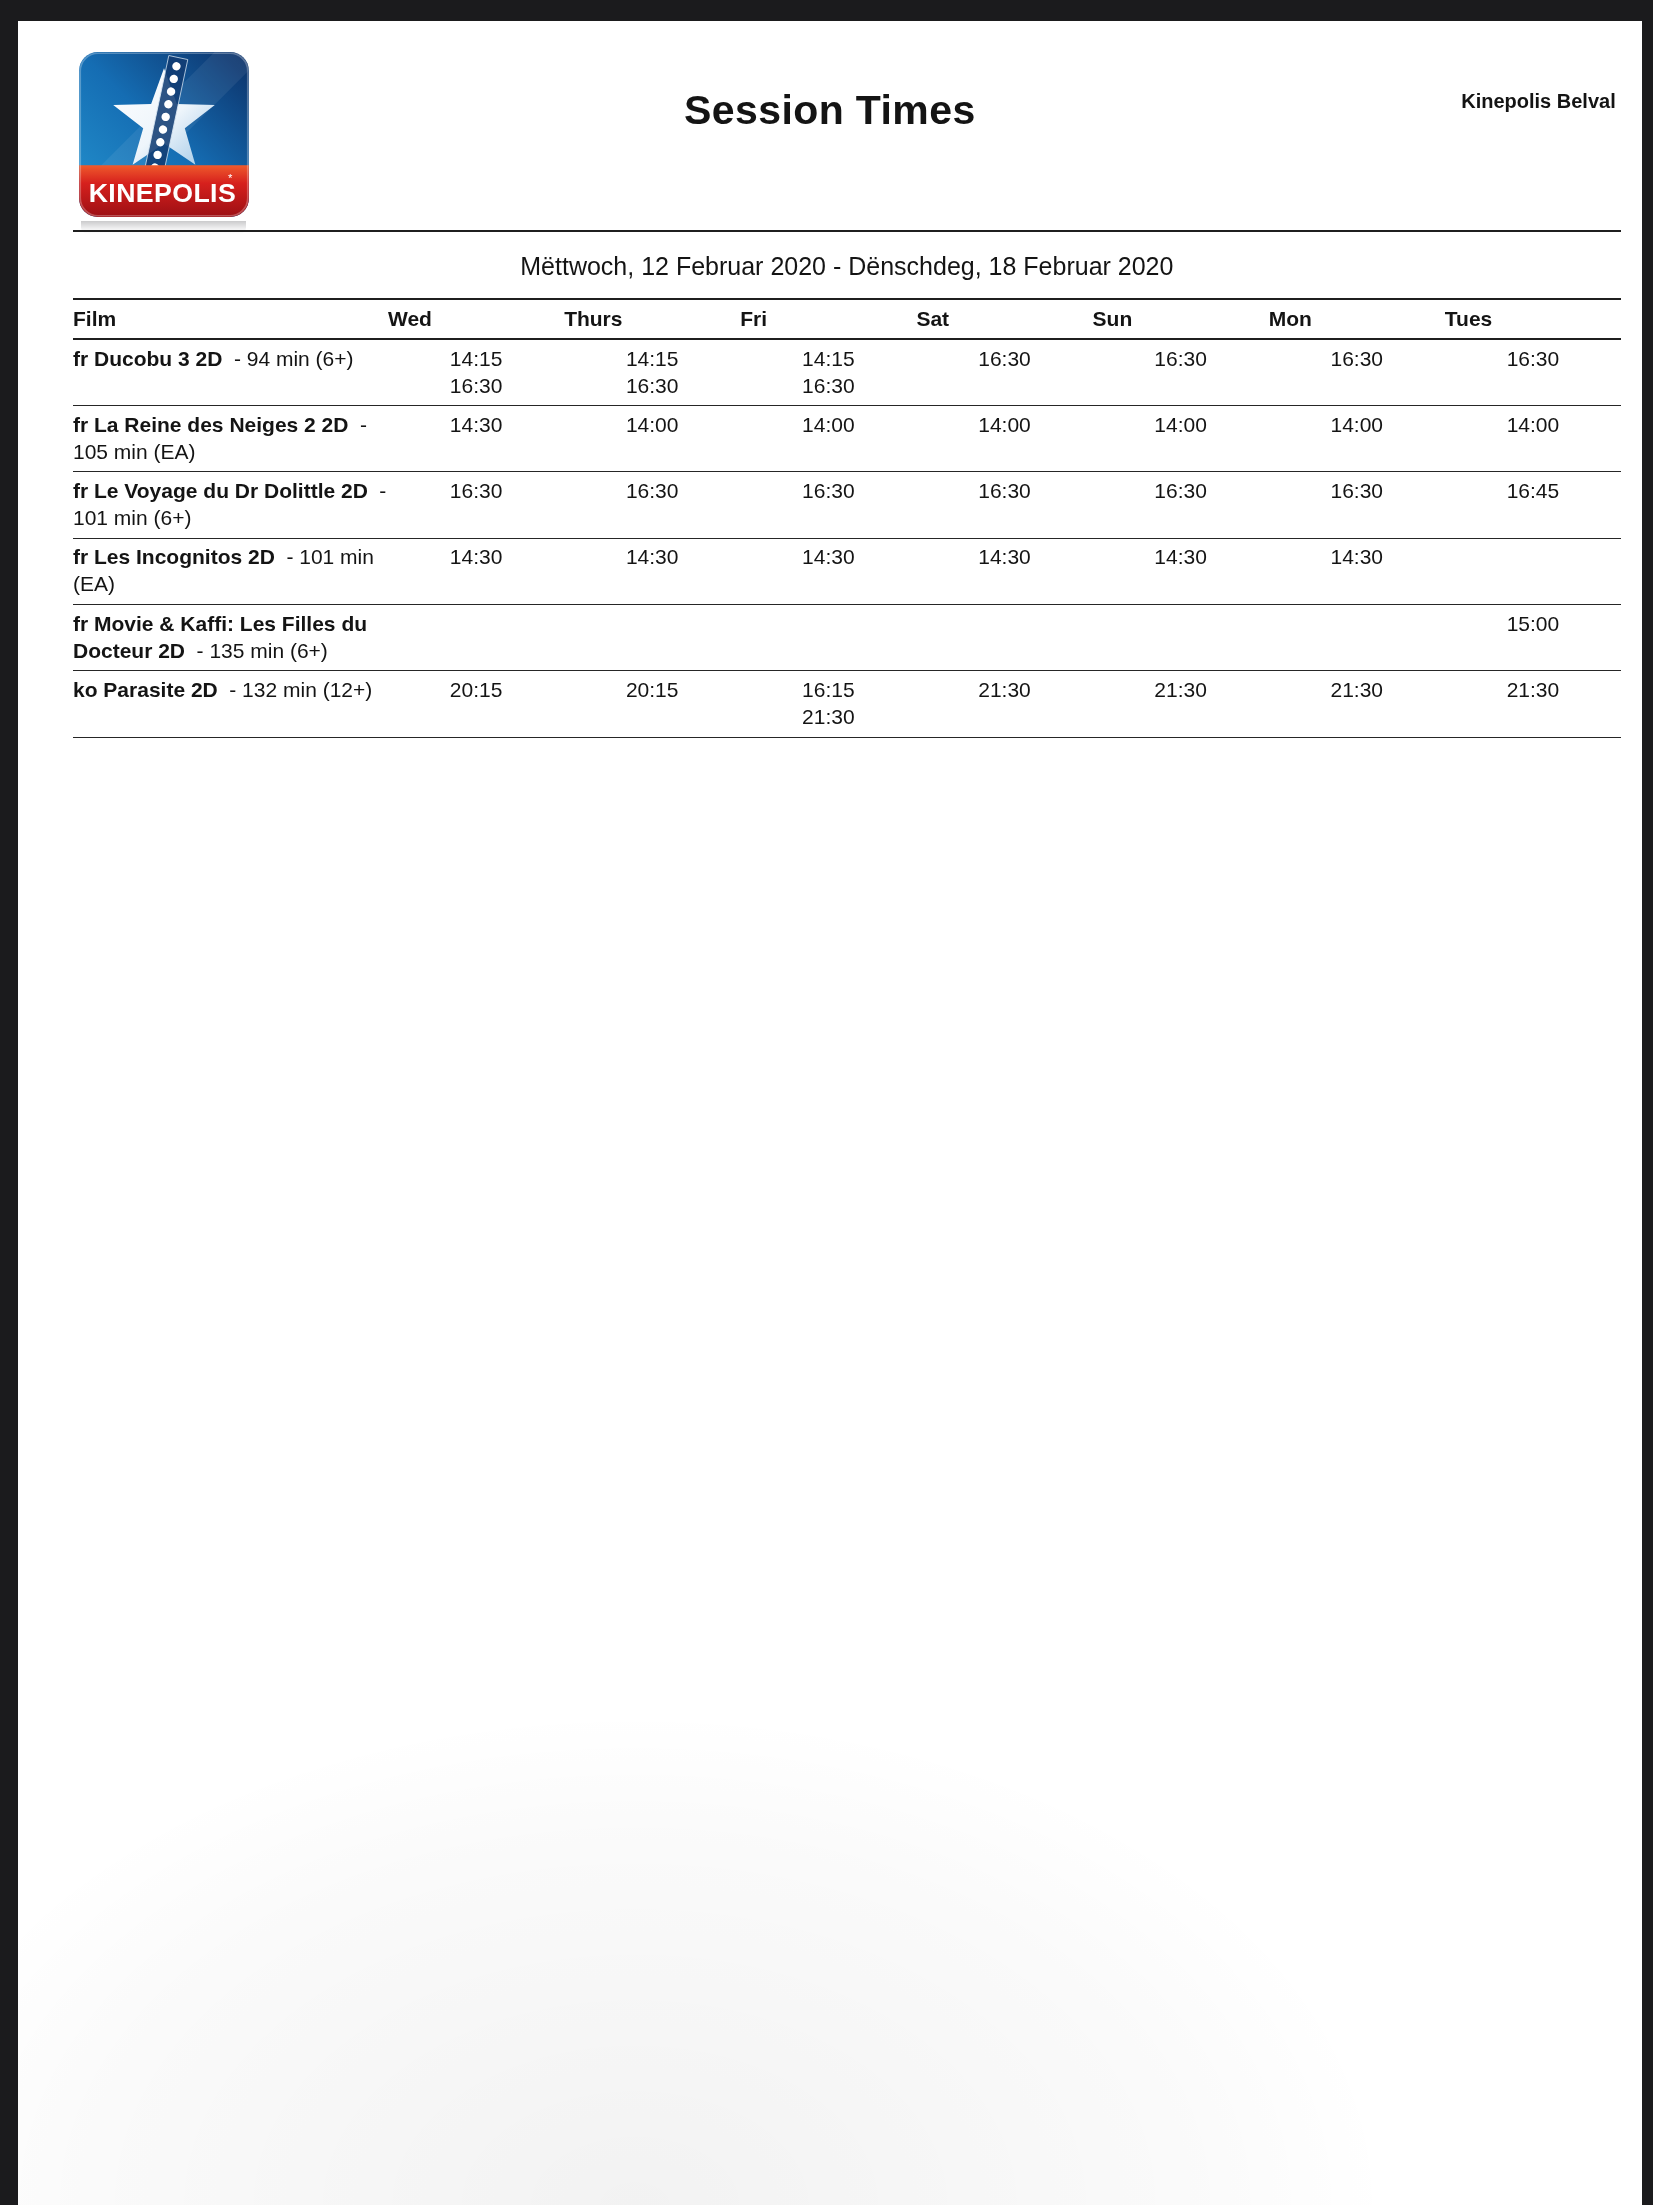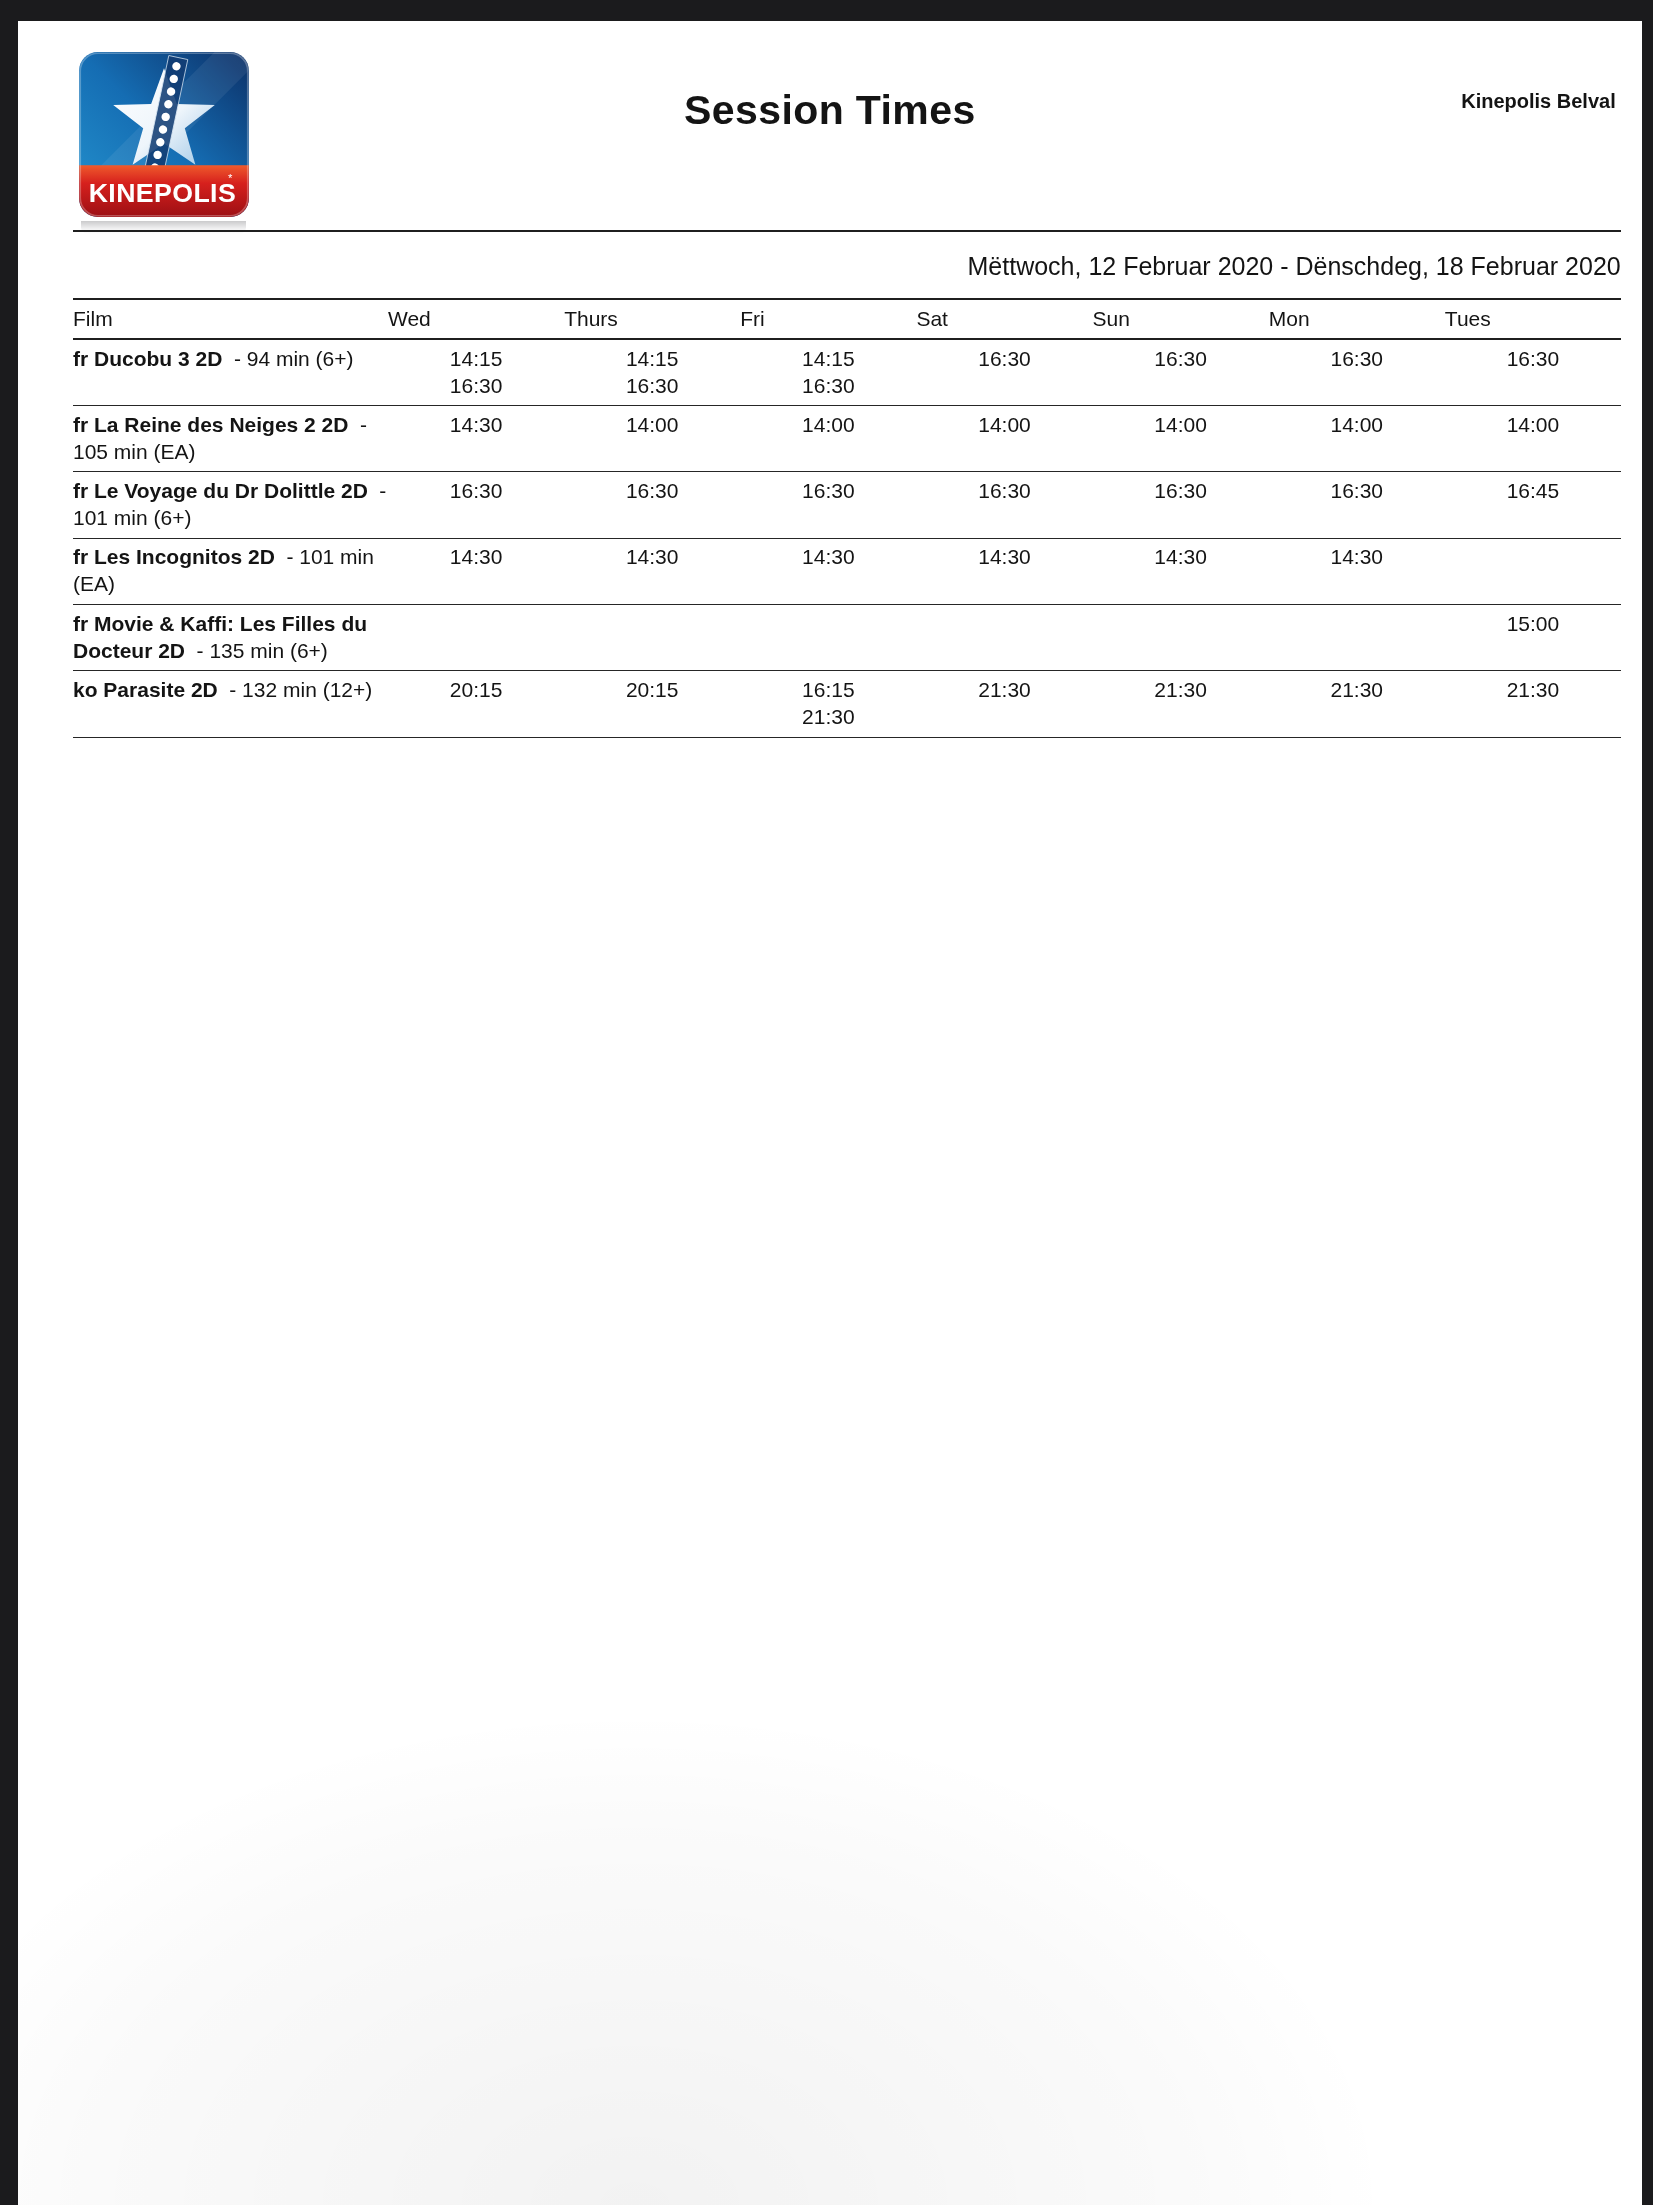--- a/index.html
+++ b/index.html
@@ -36,32 +36,32 @@
   }
   h1.page-title{
     position:absolute;left:0;right:0;top:53px;margin:13px;
     text-align:center;font-size:41px;font-weight:bold;letter-spacing:0.4px;
   }
   .location{
     position:absolute;right:26px;top:69px;
     font-size:20px;font-weight:bold;
   }
   .date-heading{
-    margin:20px 21px 0 55px;text-align:right;
+    margin:20px 21px 0 55px;text-align:center;
     font-size:25px;font-weight:normal;
   }
   table.sessions{
     border-collapse:collapse;table-layout:fixed;
     width:1548px;margin:17px 0 0 55px;
   }
   col.film-col{width:315px;}
   table.sessions th{
     border-top:2.4px solid var(--rule);
     border-bottom:2.4px solid var(--rule);
-    font-size:21px;font-weight:normal;padding:6.5px 0 7.3px 0;
+    font-size:21px;font-weight:bold;padding:6.5px 0 7.3px 0;
   }
   th.film-header{text-align:left;}
   th.day-header{text-align:left;}
   table.sessions td{
     border-bottom:1.6px solid #262626;
     vertical-align:top;font-size:21px;line-height:27px;
     padding:4.8px 0 6.5px 0;
   }
   td.film-cell{text-align:left;padding-right:47px;}
   .film-name{font-weight:bold;}

